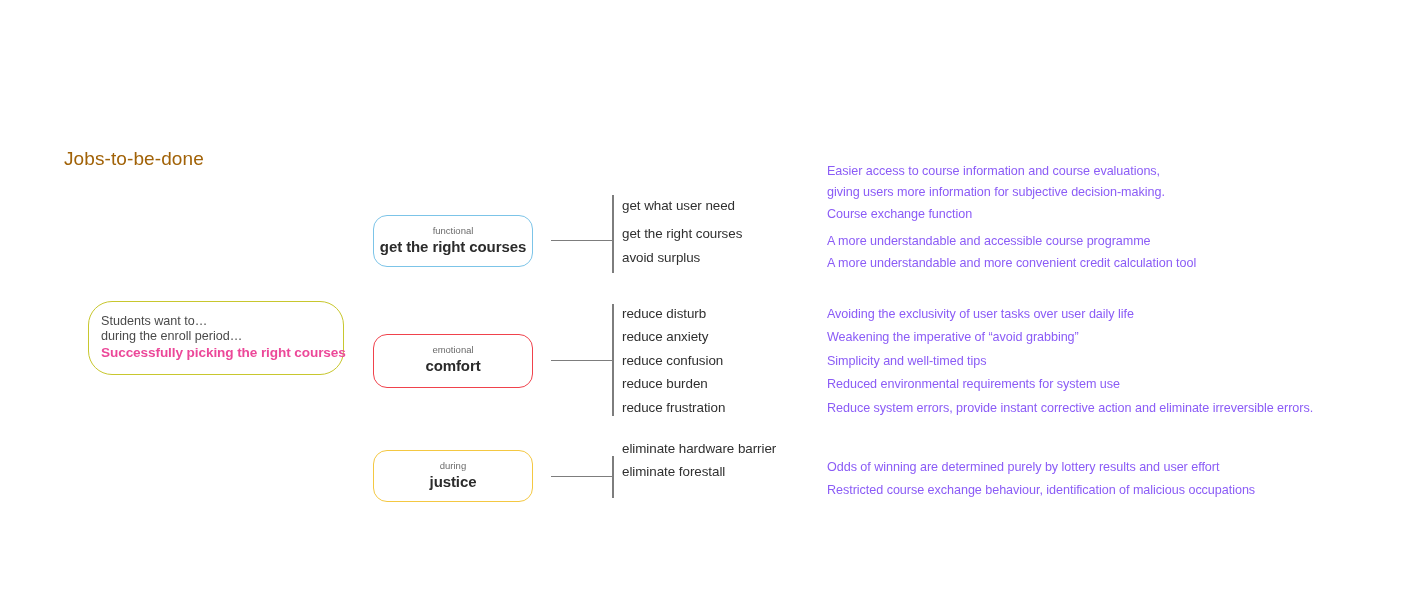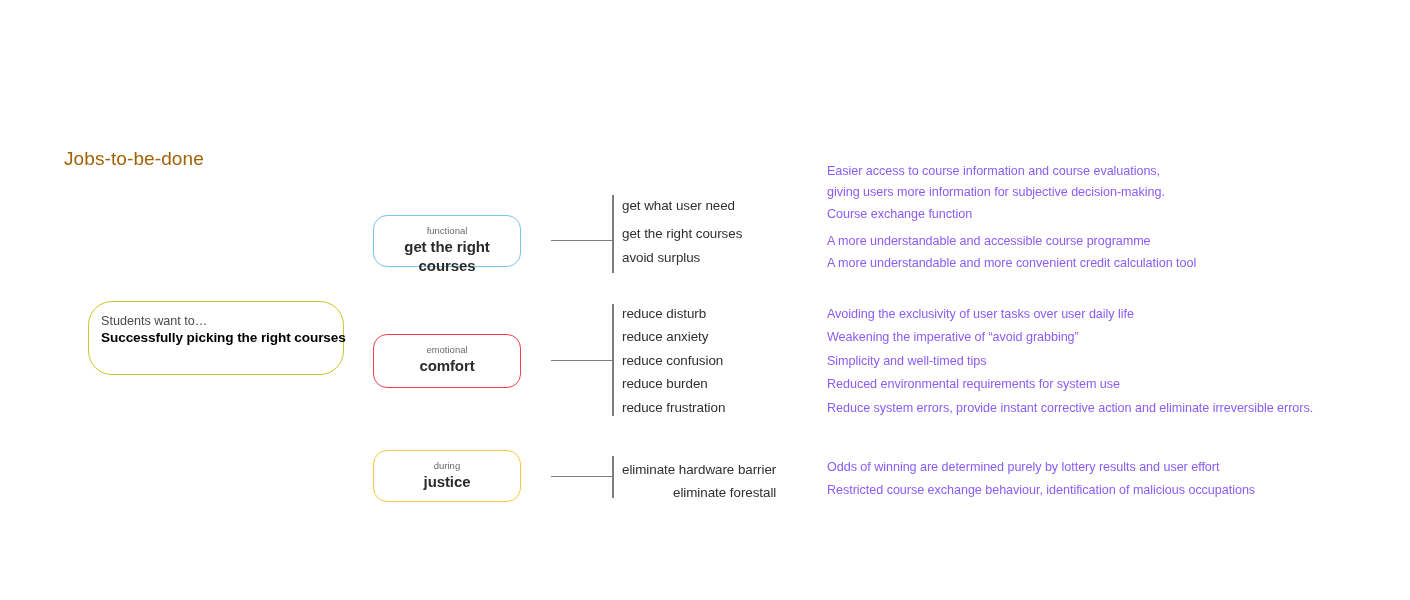--- a/index.html
+++ b/index.html
@@ -48,30 +48,30 @@
   }
   #root-box .line {
     font-size: 12.6px;
     line-height: 15.2px;
     color: #4a4a4a;
     white-space: nowrap;
   }
   #root-box .line.emph {
     font-size: 13.6px;
     font-weight: bold;
-    color: #000000;
+    color: #ec4899;
     line-height: 17px;
     letter-spacing: -0.1px;
   }
 
   
   .cat-box {
     position: absolute;
     left: 373px;
-    width: 148px;
+    width: 160px;
     box-sizing: border-box;
     border-radius: 14px;
     background: #ffffff;
     border-width: 1.6px;
     border-style: solid;
     text-align: center;
   }
   .cat-box .kind {
     font-size: 9.5px;
     color: #6b6b6b;
@@ -117,21 +117,21 @@
     font-size: 12.6px;
     color: #8b5cf6;
     line-height: 21.4px;
     white-space: nowrap;
     letter-spacing: -0.05px;
   }
 
   
   #jobs-functional { top: 194px; }
   #jobs-emotional  { top: 302px; }
-  #jobs-social     { top: 458px; text-align: right; }
+  #jobs-social     { top: 437px; }
 
   #desc-functional { top: 161px; }
   #desc-emotional  { top: 303px; }
   #desc-social     { top: 456px; }
 
   #bracket-functional { left: 612px; top: 195px; height: 78px; }
   #bracket-emotional  { left: 612px; top: 304px; height: 112px; }
   #bracket-social     { left: 612px; top: 456px; height: 42px; }
 
   #connector-functional { left: 551px; top: 240px; width: 62px; }
@@ -139,20 +139,21 @@
   #connector-social     { left: 551px; top: 476px; width: 62px; }
 </style>
 </head>
 <body>
 
 <div id="page-title">Jobs-to-be-done</div>
 
 <div id="root-box">
   <div class="lines">
     <div class="line">Students want to…</div>
+    <div class="line">during the enroll period…</div>
     <div class="line emph">Successfully picking the right courses</div>
   </div>
 </div>
 
 <div class="cat-box" id="cat-functional">
   <div class="kind">functional</div>
   <div class="name">get the right courses</div>
 </div>
 <div class="connector" id="connector-functional"></div>
 <div class="bracket" id="bracket-functional"></div>

